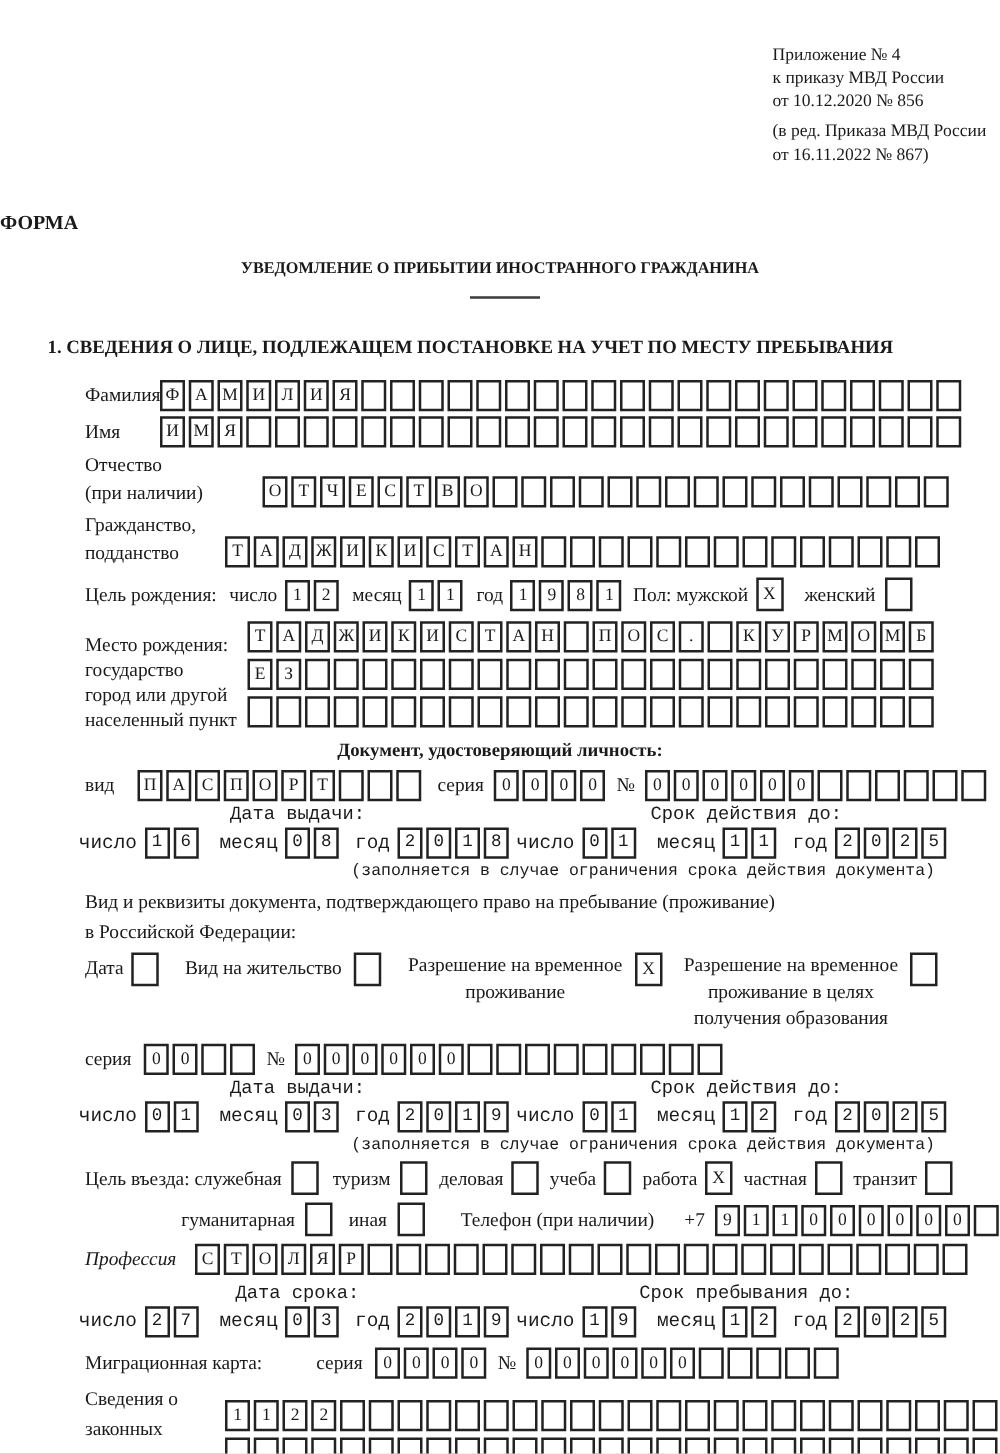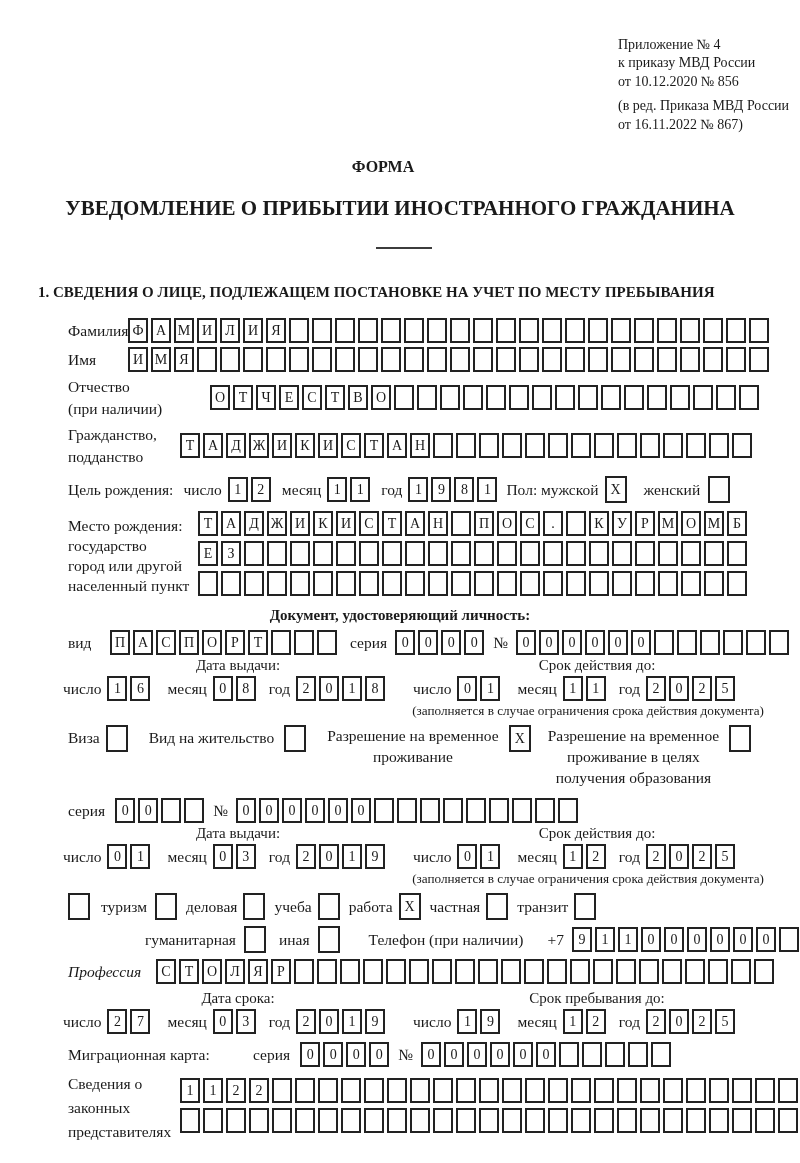--- a/index.html
+++ b/index.html
@@ -3,48 +3,48 @@
 <meta charset="utf-8">
 <style>
   * { box-sizing: border-box; margin: 0; padding: 0; }
   body { background: #888; font-family: "Liberation Serif", "DejaVu Serif", serif; }
   .page {
     position: relative; width: 800px; height: 1163px; margin: 0 auto;
     background: #ffffff; color: #1a1a1a; overflow: hidden; padding-top: 36px;
   }
   .app-ref { margin-left: 618px; font-size: 14px; line-height: 1.32; }
   .app-ref .ed { margin-top: 6px; }
-  .forma { text-align: center; padding-right: 34px; margin-top: 24px; font-weight: bold; font-size: 16px; }
-  .title { text-align: center; margin-top: 16px; font-weight: bold; font-size: 21px; line-height: 1.6; }
+  .forma { text-align: left; padding-right: 34px; margin-top: 36px; font-weight: bold; font-size: 16px; }
+  .title { text-align: center; margin-top: 16px; font-weight: bold; font-size: 13px; line-height: 1.6; }
   .blank-line { display: inline-block; width: 56px; border-bottom: 2px solid #3c3c3c; height: 14px; margin-left: 8px; }
   .section { margin: 24px 0 0 38px; font-weight: bold; font-size: 15px; }
   .form { margin-top: 17px; font-size: 15.5px; }
 
-  .row { display: flex; align-items: center; margin: 0 0 4px 68px; }
+  .row { display: flex; align-items: flex-end; margin: 0 0 4px 68px; }
   .lbl { font-size: 15.5px; line-height: 25px; white-space: nowrap; }
   .lbl2 { font-size: 15.5px; line-height: 22px; }
   .cells { display: inline-flex; flex-wrap: nowrap; }
   .cell {
     display: inline-block; width: 20px; height: 25px; border: 2px solid #222;
     margin-right: 3px; text-align: center; font-size: 14px; line-height: 21px;
     background: #fff; flex: 0 0 auto;
   }
   .cb .cell { width: 22px; height: 27px; line-height: 23px; }
   .w60 { width: 60px; flex: 0 0 60px; }
   .w88 { width: 88px; flex: 0 0 88px; font-style: italic; }
   .w112 { width: 112px; flex: 0 0 112px; }
   .w130 { width: 130px; flex: 0 0 130px; }
   .w142 { width: 142px; flex: 0 0 142px; }
   .w185 { width: 185px; flex: 0 0 185px; }
   .ml6 { margin-left: 6px; } .ml8 { margin-left: 8px; } .ml10 { margin-left: 10px; }
   .ml14 { margin-left: 14px; } .ml18 { margin-left: 18px; } .ml26 { margin-left: 26px; }
   .mr6 { margin-right: 6px; } .mr8 { margin-right: 8px; } .mr10 { margin-right: 10px; }
   .stack > * { margin-bottom: 5px; }
   .doc-title { text-align: center; font-weight: bold; font-size: 15px; margin: 6px 0 6px 0; }
-  .dblock { margin: 2px 0 4px 63px; }
+  .dblock { margin: 2px 16px 4px 63px; font-family: Liberation Mono, monospace; }
   .dheads { display: flex; font-size: 15px; margin-bottom: 2px; }
   .dh-l { width: 350px; text-align: center; }
   .dh-r { width: 340px; margin-left: 14px; text-align: center; }
   .drow { display: flex; align-items: center; }
   .dg { display: inline-flex; align-items: center; }
   .dg-l { width: 350px; flex: 0 0 350px; }
   .note { font-size: 13.2px; margin: 2px 36px 6px 0; text-align: right; }
   .resdoc { margin-left: 68px; line-height: 1.55; margin-bottom: 4px; }
   .visa-row { align-items: flex-start; margin-bottom: 10px; }
   .ctr { text-align: center; line-height: 21px; }
@@ -408,23 +408,27 @@
               <span class="cell">2</span>
               <span class="cell">0</span>
               <span class="cell">2</span>
               <span class="cell">5</span>
             </span>
         </span>
       </div>
       <div class="note">(заполняется в случае ограничения срока действия документа)</div>
     </div>
 
+    <div class="resdoc">
+      <div>Вид и реквизиты документа, подтверждающего право на пребывание (проживание)</div>
+      <div>в Российской Федерации:</div>
+    </div>
 
     <div class="row visa-row">
-      <span class="lbl mr6">Виза</span>
+      <span class="lbl mr6">Дата</span>
       <span class="cells cb">
           <span class="cell"></span>
         </span>
       <span class="lbl ml18 mr10">Вид на жительство</span>
       <span class="cells cb">
           <span class="cell"></span>
         </span>
       <span class="ctr ml18 mr10">
         <span style="display:block">Разрешение на временное</span>
         <span style="display:block">проживание</span>
@@ -512,20 +516,21 @@
               <span class="cell">0</span>
               <span class="cell">2</span>
               <span class="cell">5</span>
             </span>
         </span>
       </div>
       <div class="note">(заполняется в случае ограничения срока действия документа)</div>
     </div>
 
     <div class="row purpose-row">
+      <span class="lbl mr8">Цель въезда: служебная</span>
       <span class="cells cb">
           <span class="cell"></span>
         </span>
       <span class="lbl ml8 mr8">туризм</span>
       <span class="cells cb">
           <span class="cell"></span>
         </span>
       <span class="lbl ml6 mr6">деловая</span>
       <span class="cells cb">
           <span class="cell"></span>

